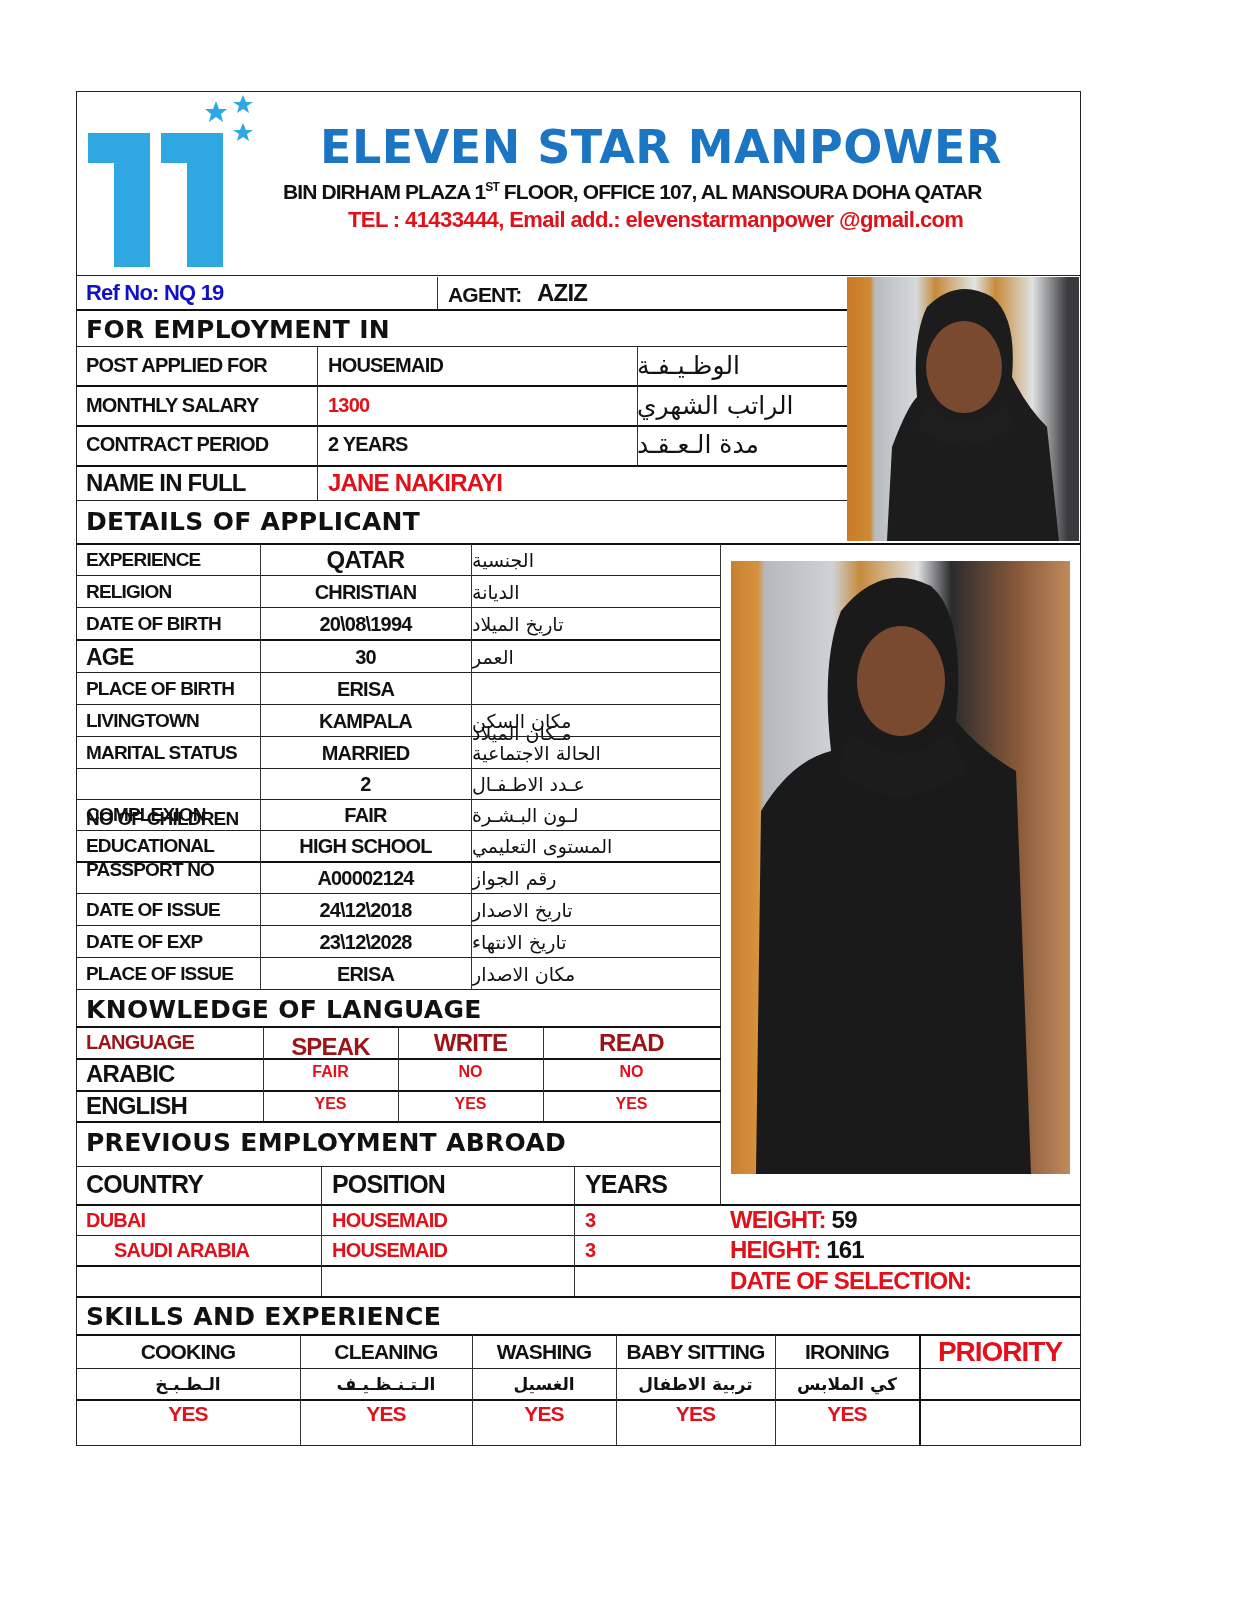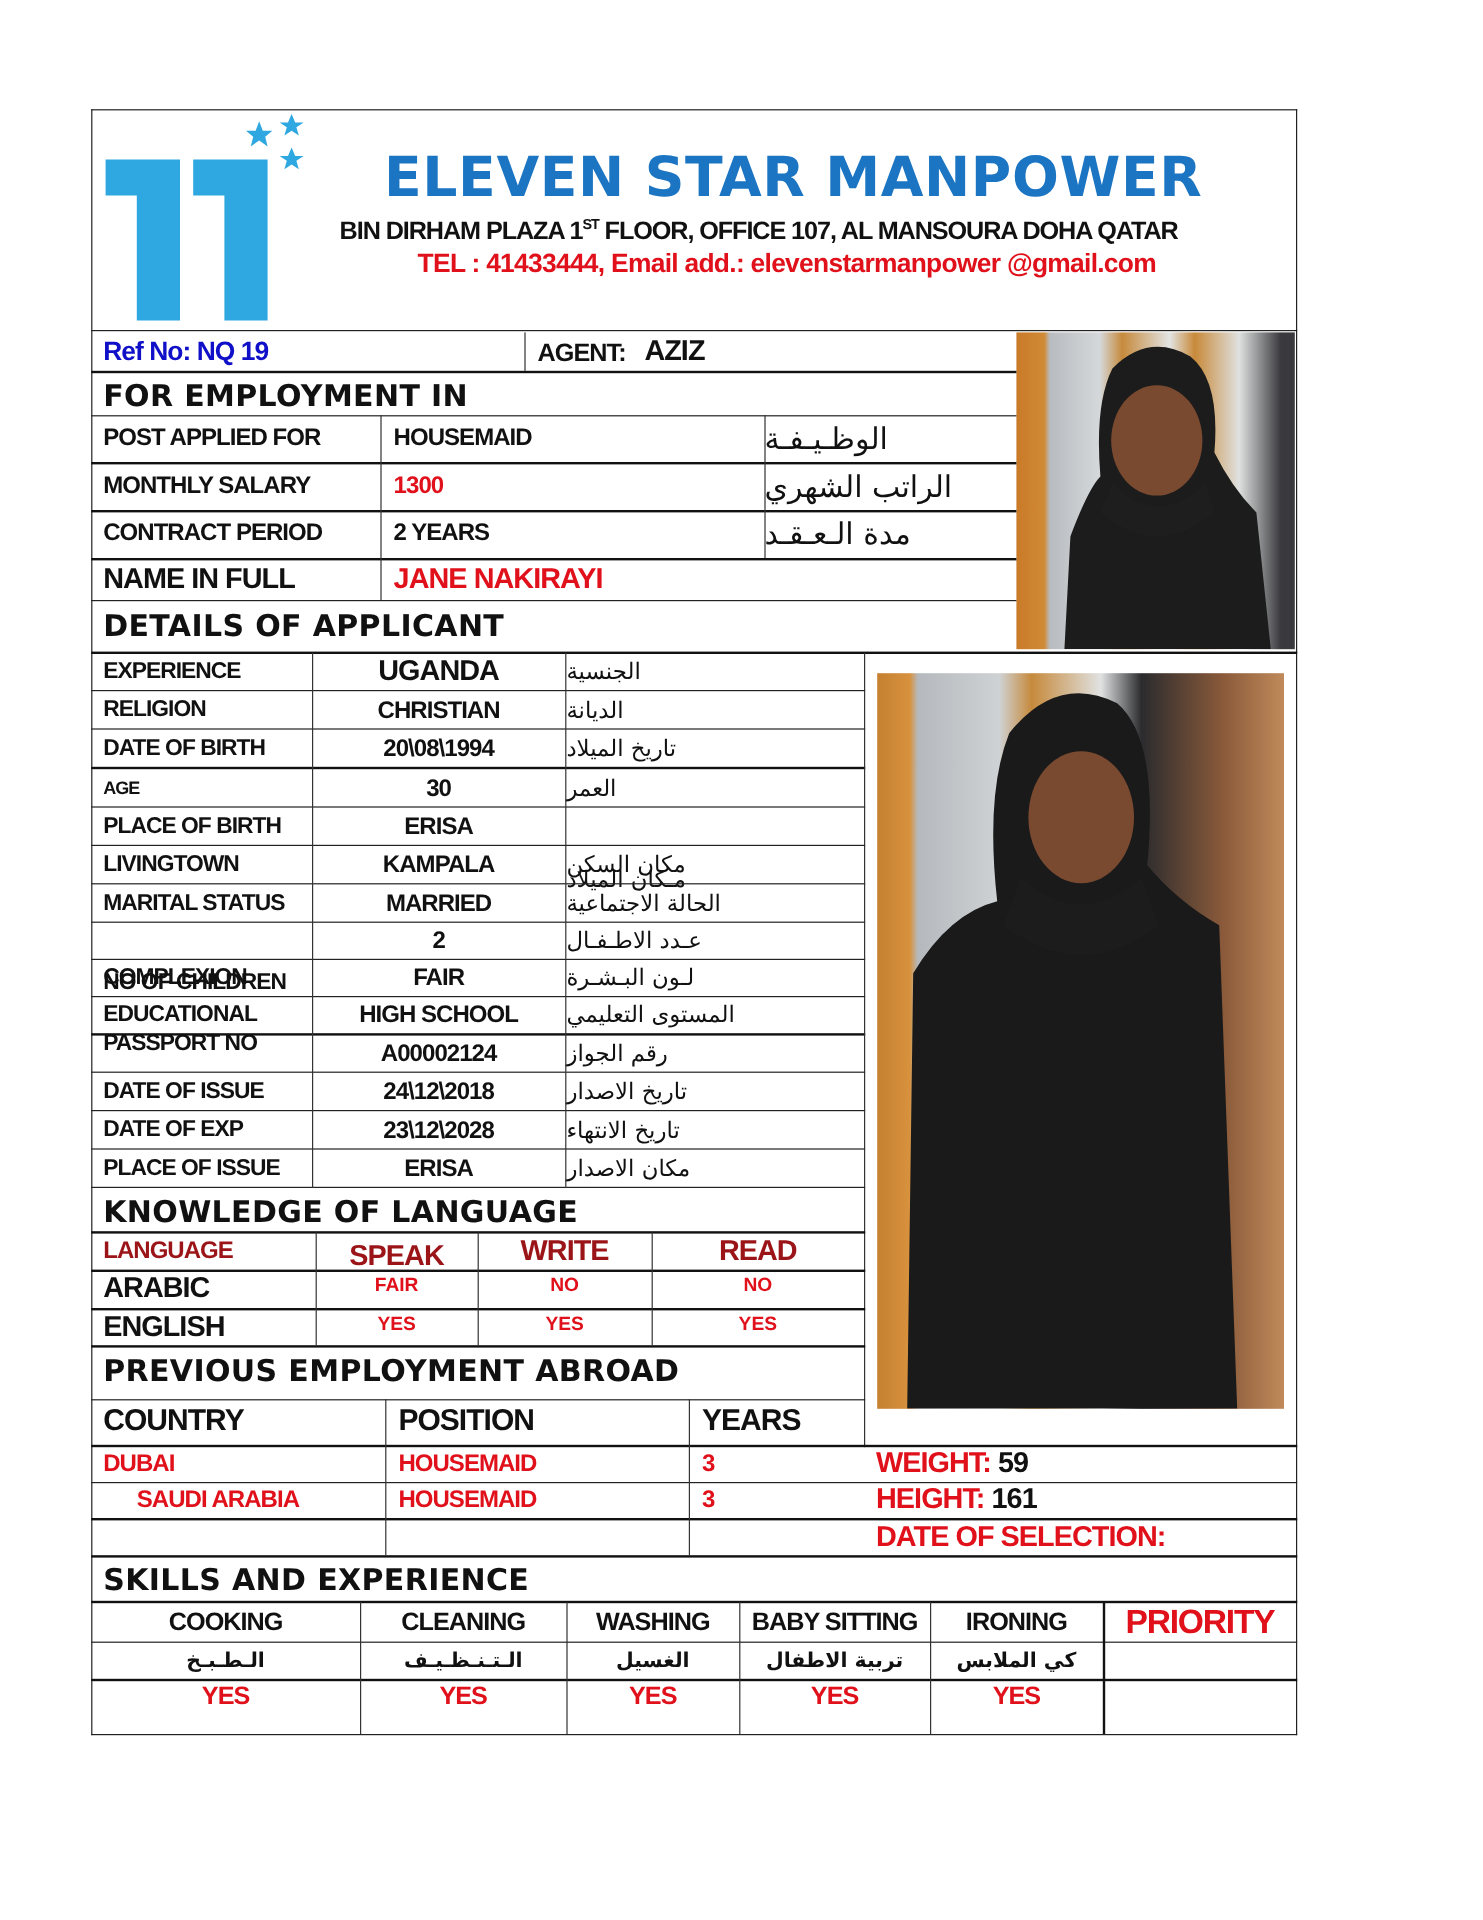--- a/index.html
+++ b/index.html
@@ -94,32 +94,32 @@
 
 <div class="cell lbl" style="left:76px; top:465px; height:35px; font-size:24px;">NAME IN FULL</div>
 <div class="cell val red" style="left:328px; top:465px; height:35px; font-size:24px;">JANE NAKIRAYI</div>
 <div class="hline" style="left:76px; top:500px; width:771px;"></div>
 
 <div class="cell section" style="left:76px; top:503px; height:36px;">DETAILS OF APPLICANT</div>
 <div class="hline thick" style="left:76px; top:543px; width:1005px;"></div>
 
 <div id="details-rows">
     <div class="cell lbl" style="left:76px; top:544px; height:32px; font-size:19px;">EXPERIENCE</div>
-       <div class="cell val center" style="left:260px; top:544px; width:211px; height:32px; font-size:24px;">UGANDA</div>
+       <div class="cell val center" style="left:260px; top:544px; width:211px; height:32px; font-size:24px;">QATAR</div>
        <div class="cell ar ar-sm" style="left:472px; top:544px; width:248px; height:32px;">الجنسية</div>
        <div class="hline " style="left:76px; top:575px; width:645px;"></div>
     <div class="cell lbl" style="left:76px; top:576px; height:32px; font-size:19px;">RELIGION</div>
        <div class="cell val center" style="left:260px; top:576px; width:211px; height:32px; font-size:20px;">CHRISTIAN</div>
        <div class="cell ar ar-sm" style="left:472px; top:576px; width:248px; height:32px;">الديانة</div>
        <div class="hline " style="left:76px; top:607px; width:645px;"></div>
     <div class="cell lbl" style="left:76px; top:608px; height:32px; font-size:19px;">DATE OF BIRTH</div>
        <div class="cell val center" style="left:260px; top:608px; width:211px; height:32px; font-size:20px;">20\08\1994</div>
        <div class="cell ar ar-sm" style="left:472px; top:608px; width:248px; height:32px;">تاريخ الميلاد</div>
        <div class="hline thick" style="left:76px; top:639px; width:645px;"></div>
-    <div class="cell lbl" style="left:76px; top:641px; height:32px; font-size:15px;">AGE</div>
+    <div class="cell lbl" style="left:76px; top:641px; height:32px; font-size:23px;">AGE</div>
        <div class="cell val center" style="left:260px; top:641px; width:211px; height:32px; font-size:20px;">30</div>
        <div class="cell ar ar-sm" style="left:472px; top:641px; width:248px; height:32px;">العمر</div>
        <div class="hline " style="left:76px; top:672px; width:645px;"></div>
     <div class="cell lbl" style="left:76px; top:673px; height:32px; font-size:19px;">PLACE OF BIRTH</div>
        <div class="cell val center" style="left:260px; top:673px; width:211px; height:32px; font-size:20px;">ERISA</div>
        <div class="cell ar ar-sm" style="left:472px; top:673px; width:248px; height:32px;margin-top:44px;">مـكان الميلاد</div>
        <div class="hline " style="left:76px; top:704px; width:645px;"></div>
     <div class="cell lbl" style="left:76px; top:705px; height:32px; font-size:19px;">LIVINGTOWN</div>
        <div class="cell val center" style="left:260px; top:705px; width:211px; height:32px; font-size:20px;">KAMPALA</div>
        <div class="cell ar ar-sm" style="left:472px; top:705px; width:248px; height:32px;">مكان السكن</div>

